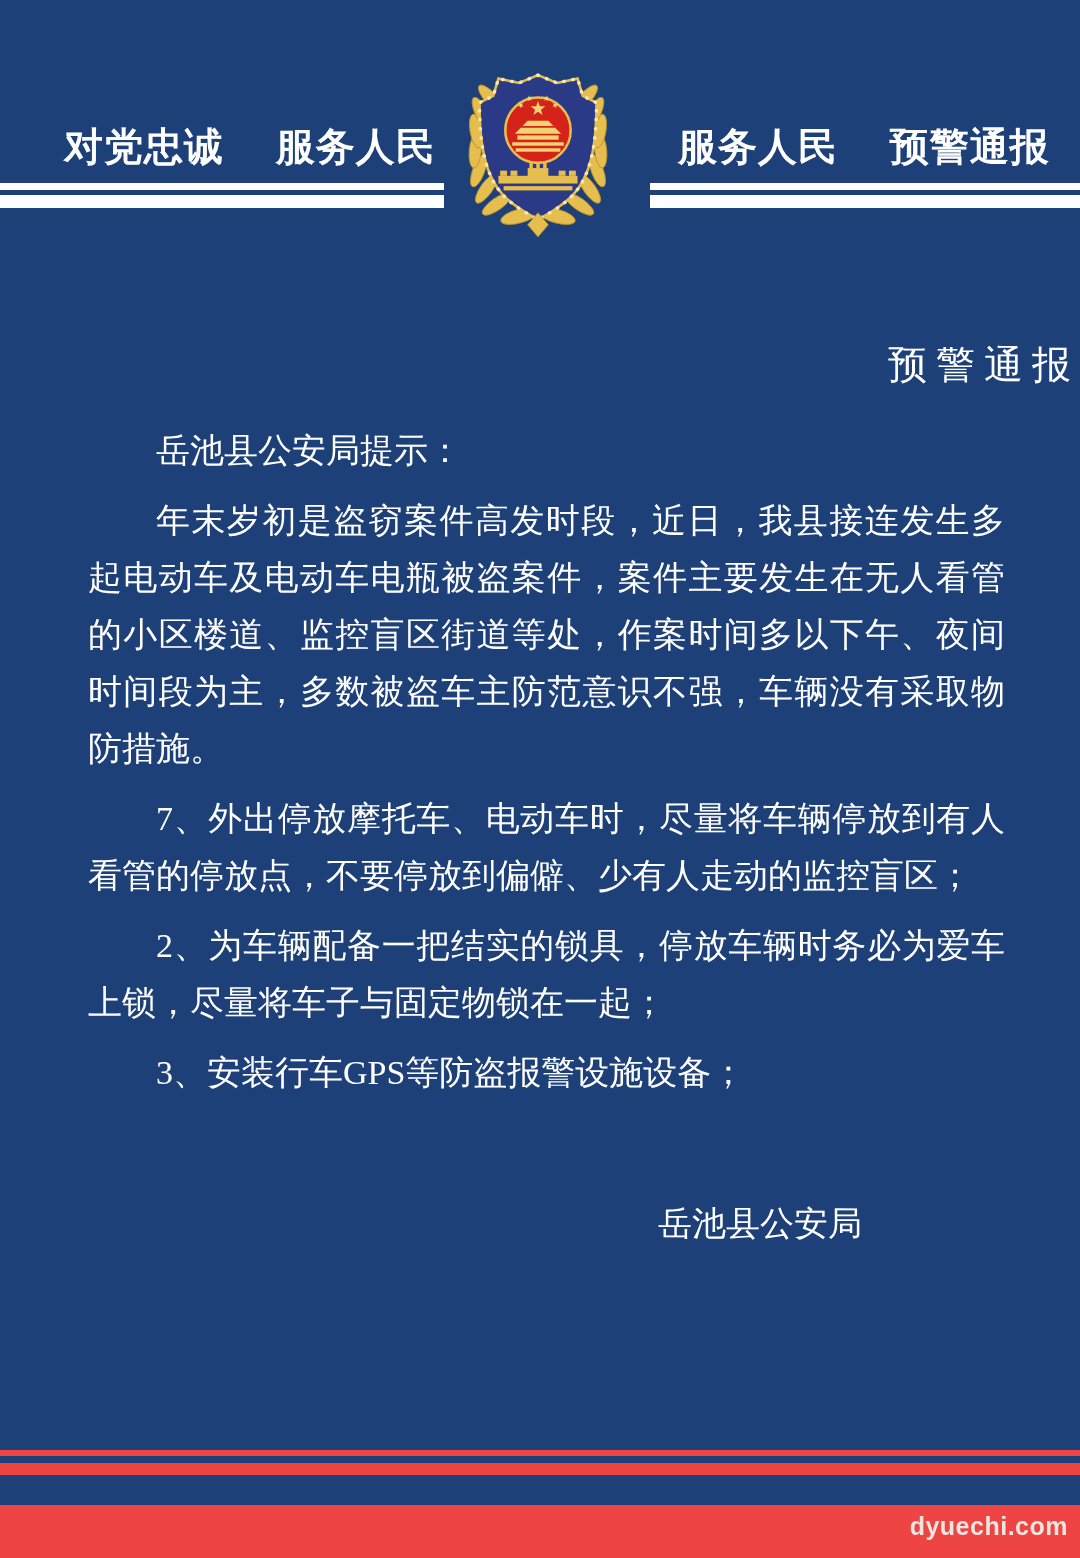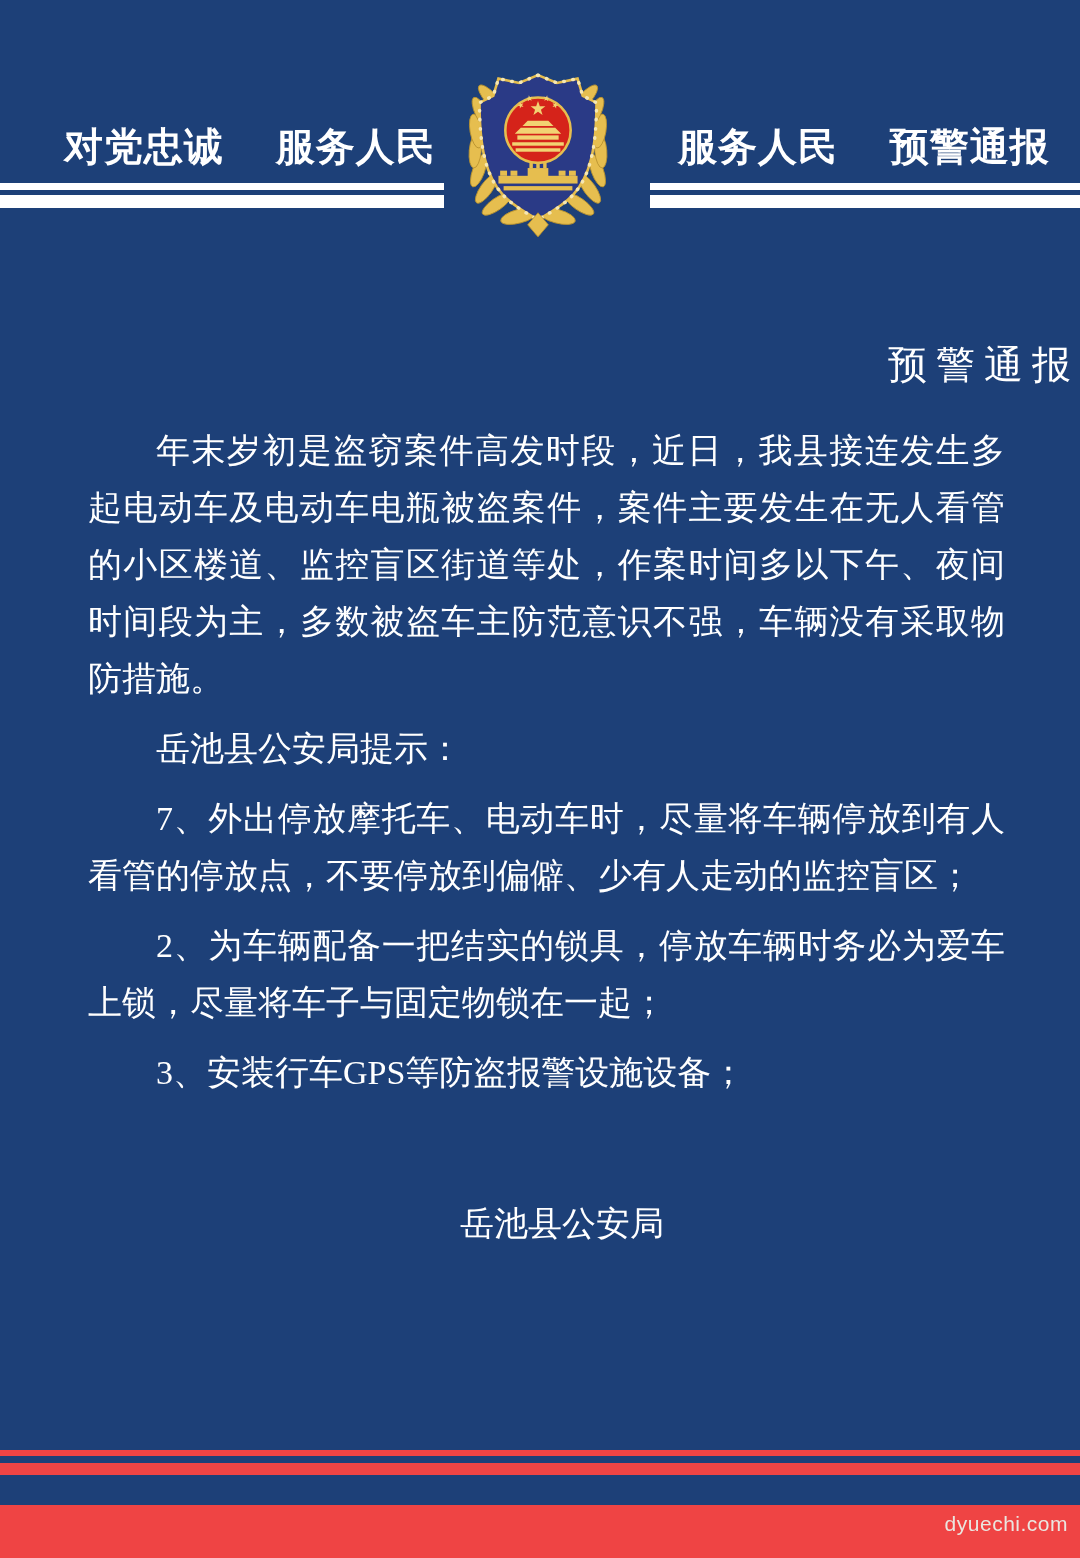--- a/index.html
+++ b/index.html
@@ -49,36 +49,36 @@
     color:#ffffff;font-size:34px;line-height:57px;
     text-align:justify;
   }
   .notice-body p{
     margin:0 0 13px 0;
     text-indent:2em;
   }
   
   .signature-block{
     position:absolute;left:460px;top:1191px;width:600px;
-    color:#ffffff;
+    text-align:center;color:#ffffff;
     font-size:34px;line-height:65px;
   }
   
   .footer-line-blue{
     position:absolute;left:0;top:1456px;width:1080px;height:7px;
     background:#1d4078;
   }
   .footer-band-blue{
     position:absolute;left:0;top:1475px;width:1080px;height:30px;
     background:#1d4078;
   }
   .watermark{
     position:absolute;right:12px;top:1512px;
     font-family:"Liberation Sans", sans-serif;
-    font-weight:normal;font-size:21px;color:#eae6e0;
+    font-weight:bold;font-size:25px;color:#eae6e0;
     letter-spacing:0.5px;
   }
 </style>
 </head>
 <body>
 
 <div class="poster">
 
   <div class="blue-main">
 
@@ -151,22 +151,22 @@
           <rect x="60" y="147" width="80" height="5"></rect>
         </g>
 
         <path d="M100,178 L112,192 L100,206 L88,192 Z" fill="#e6be4f" stroke="#b8922f" stroke-width="1"></path>
       </svg>
     </div>
 
     <div class="notice-title">预警通报</div>
 
     <div class="notice-body">
+      <p>岳池县公安局提示：</p>
       <p>年末岁初是盗窃案件高发时段，近日，我县接连发生多起电动车及电动车电瓶被盗案件，案件主要发生在无人看管的小区楼道、监控盲区街道等处，作案时间多以下午、夜间时间段为主，多数被盗车主防范意识不强，车辆没有采取物防措施。</p>
-      <p>岳池县公安局提示：</p>
       <p>7、外出停放摩托车、电动车时，尽量将车辆停放到有人看管的停放点，不要停放到偏僻、少有人走动的监控盲区；</p>
       <p>2、为车辆配备一把结实的锁具，停放车辆时务必为爱车上锁，尽量将车子与固定物锁在一起；</p>
       <p>3、安装行车GPS等防盗报警设施设备；</p>
     </div>
 
     <div class="signature-block">
       <div>岳池县公安局</div>
     </div>
 
   </div>

